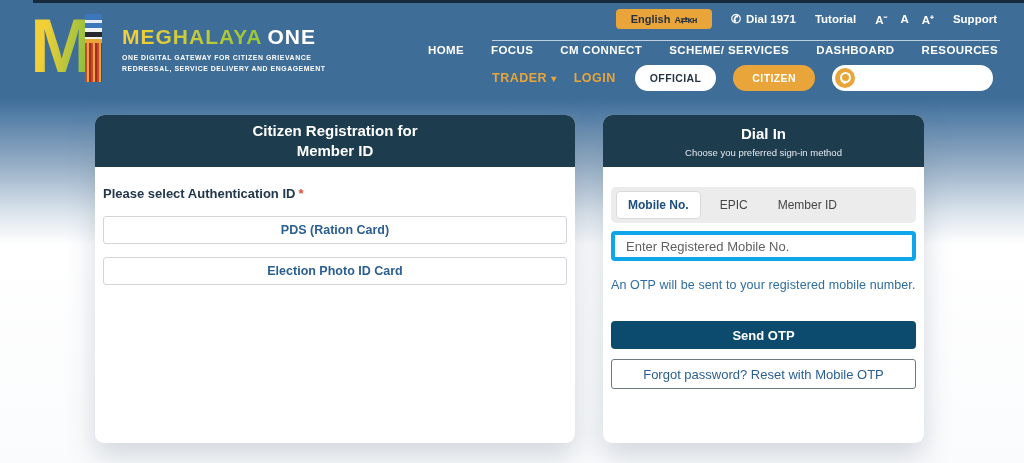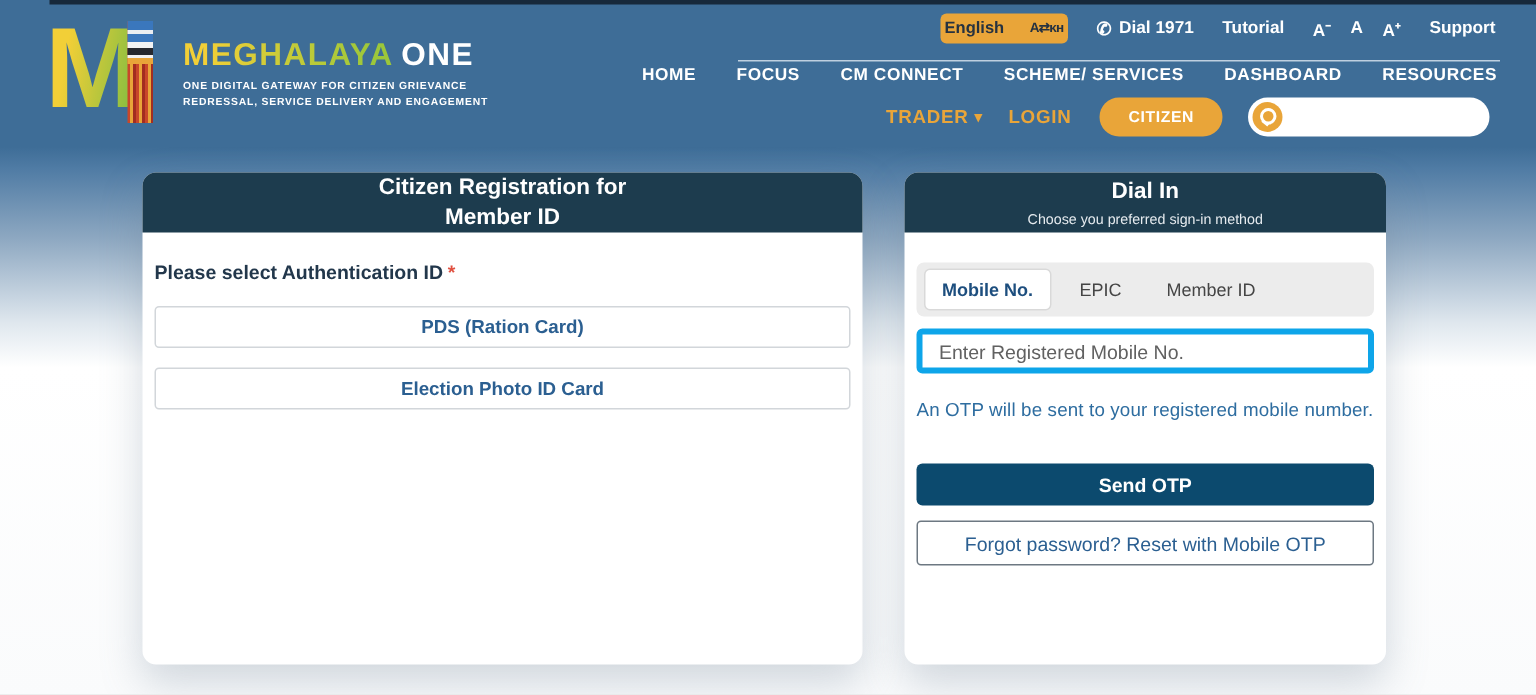--- a/index.html
+++ b/index.html
@@ -33,22 +33,22 @@
     background:linear-gradient(90deg,#f2cf37 10%, #9cc73a 90%);
     -webkit-background-clip:text; background-clip:text; color:transparent;
   }
   .logo-title .part-one { color:#ffffff; margin-left:5px; }
   .logo-tagline { margin-top:5px; font-size:6.9px; font-weight:700; color:#ffffff;
                   letter-spacing:0.55px; line-height:1.65; white-space:nowrap; }
 
   
   .utility-row { position:absolute; top:9px; right:27px; display:flex; align-items:center;
                  gap:19px; color:#fff; font-size:11.5px; font-weight:600; }
-  .english-btn { display:flex; align-items:flex-start; gap:17px; background:#e9a539; color:#263240;
-                 font-weight:700; font-size:11px; padding:4px 3px; border-radius:4px; cursor:pointer; border:none; }
+  .english-btn { display:flex; align-items:flex-end; gap:4px; background:#e9a539; color:#263240;
+                 font-weight:700; font-size:11px; padding:4px 15px; border-radius:4px; cursor:pointer; border:none; }
   .translate-glyph { font-size:9px; font-weight:800; letter-spacing:-0.5px; }
   .dial { display:flex; align-items:center; gap:5px; cursor:pointer; }
   .phone-glyph { font-size:12px; }
   .font-size-controls { display:flex; align-items:center; gap:13px; font-weight:700; }
   .util-link { cursor:pointer; }
 
   .nav-separator { position:absolute; top:40px; left:492px; right:24px; height:1px;
                    background:rgba(235,242,248,0.75); }
 
   
@@ -73,21 +73,21 @@
                          border:2px solid #fff; border-radius:50%; }
   .search-icon::after { content:""; position:absolute; left:6px; top:13px; width:5px; height:2px;
                         background:#fff; transform:rotate(38deg); }
   .search-input { border:none; outline:none; background:transparent; flex:1; height:20px;
                   font-size:12px; padding:0 8px; font-family:"Liberation Sans", sans-serif; }
 
   
   .card { position:absolute; top:115px; background:#ffffff; border-radius:9px;
           box-shadow:0 12px 28px rgba(110,130,150,0.30); }
   .card-header { background:#1d3c4e; border-radius:9px 9px 0 0; color:#fff; text-align:center;
-                 height:40px; display:flex; flex-direction:column; justify-content:center; }
+                 height:52px; display:flex; flex-direction:column; justify-content:center; }
   .card-title { font-size:15px; font-weight:700; line-height:1.35; }
   .card-subtitle { font-size:9.5px; font-weight:400; color:#e6ebef; margin-top:3px; }
 
   .reg-card { left:95px; width:480px; height:328px; }
   .reg-body { padding:19px 8px 0; }
   .field-label { font-size:13px; font-weight:700; color:#22374b; }
   .req { color:#e04f3f; font-weight:700; margin-left:3px; }
   .option-btn { display:block; width:100%; height:28px; background:#fff; border:1px solid #d2d6da;
                 border-radius:3px; color:#2b5f91; font-weight:700; font-size:12.5px;
                 margin-top:13px; cursor:pointer; font-family:"Liberation Sans", sans-serif; }
@@ -162,20 +162,21 @@
     <span>DASHBOARD</span>
     <span>RESOURCES</span>
   </div>
 
   <div class="nav2-row">
     <span class="trader">
       <span>TRADER</span>
       <span class="chevron">▾</span>
     </span>
     <span class="login">LOGIN</span>
+    <button class="pill-btn official-btn">OFFICIAL</button>
     <button class="pill-btn citizen-btn">CITIZEN</button>
     <div class="search-box">
       <span class="search-icon"></span>
       <input class="search-input" type="text" style="">
     </div>
   </div>
 
   <div class="card reg-card">
     <div class="card-header">
       <div class="card-title">

